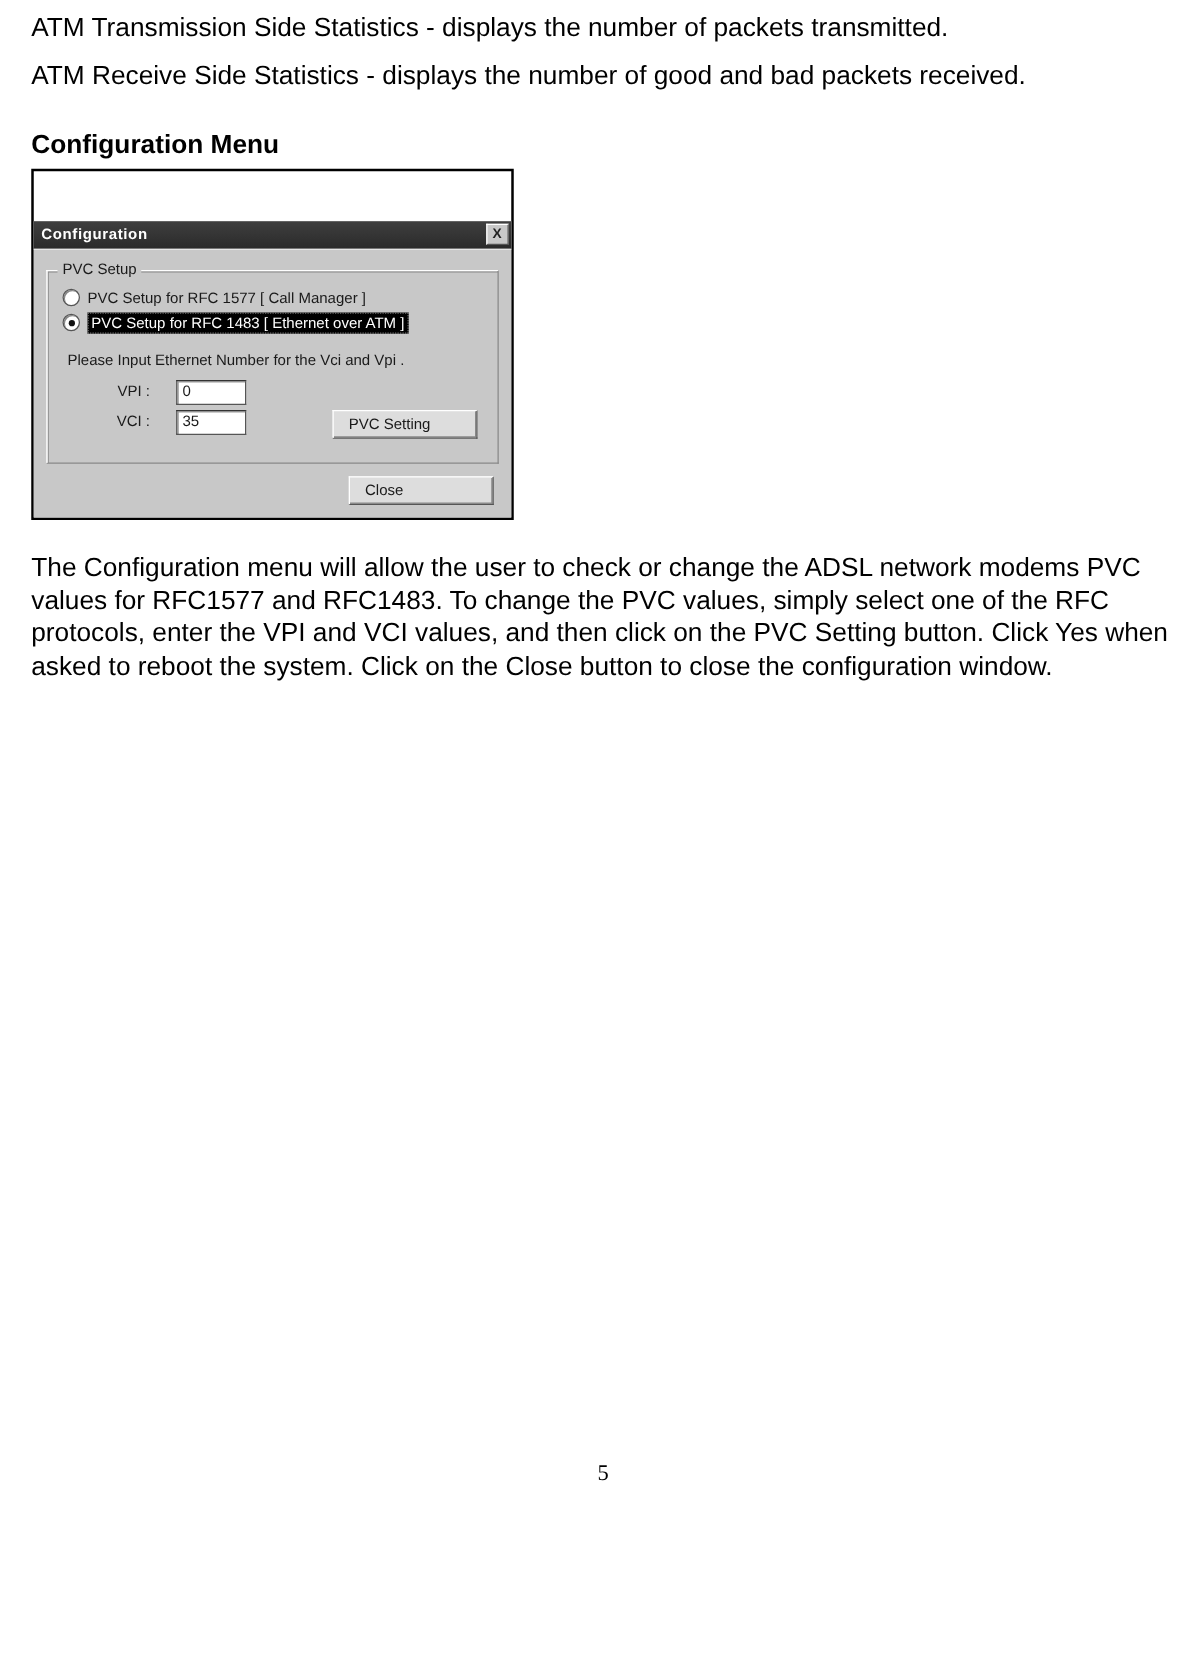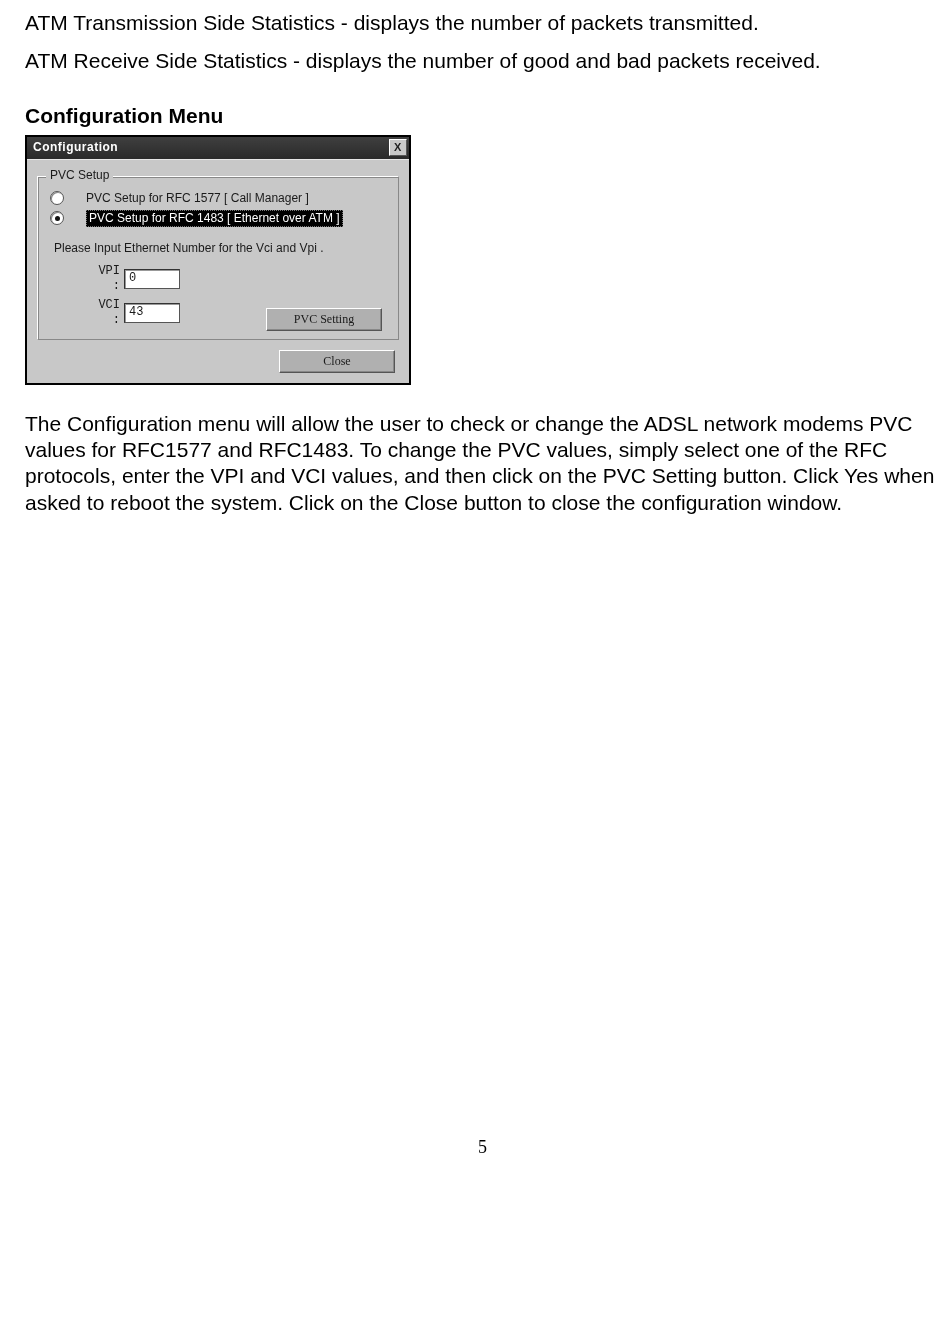--- a/index.html
+++ b/index.html
@@ -37,52 +37,53 @@
     }
     .tb {
       height: 22px;
       background: linear-gradient(#1a3fb0, #0f2a80);
       color: #fff;
       display: flex;
       align-items: center;
       padding: 0 2px 0 6px;
       font-weight: bold;
       letter-spacing: 0.5px;
+      margin-top: 40px;
     }
     .tb-title { flex: 1; }
     .tb-close {
       width: 16px; height: 15px;
       background: #c8c8c8;
       border: 1px solid #fff;
       border-right-color: #555; border-bottom-color: #555;
       display: flex; align-items: center; justify-content: center;
       font-size: 11px; font-weight: bold; color: #222;
       line-height: 1;
     }
     .dlg-body {
       padding: 8px 10px 10px 10px;
       border-top: 1px solid #e6e6e6;
     }
     .groupbox {
       border: 1px solid #888;
       border-top-color: #fff; border-left-color: #fff;
       box-shadow: inset 1px 1px 0 #888;
-      padding: 10px 12px 4px 12px;
+      padding: 10px 12px 15px 12px;
       position: relative;
       margin-top: 8px;
     }
     .groupcap {
       position: absolute;
       top: -9px; left: 8px;
       background: #c8c8c8;
       padding: 0 4px;
       font-size: 12px;
     }
     .radio-row {
-      display: flex; align-items: center; gap: 22px;
+      display: flex; align-items: center; gap: 6px;
       margin: 4px 0;
     }
     .radio {
       width: 12px; height: 12px; border-radius: 50%;
       background: #fff; border: 1px solid #555;
       box-shadow: inset 1px 1px 0 #888;
       display: inline-flex; align-items: center; justify-content: center;
       flex: 0 0 auto;
     }
     .radio.sel::after {
@@ -93,42 +94,40 @@
       background: #000000; color: #fff;
       border: 1px dotted #777;
       padding: 0 2px;
     }
     .hint {
       margin: 14px 0 8px 4px;
     }
     .form-row {
       display: flex; align-items: center;
       margin: 4px 0 4px 36px;
-      gap: 4px;
-      font-family: Liberation Mono, monospace;
+      gap: 21px;
     }
     .lbl { width: 34px; text-align: right; }
     .tinput {
       background: #fff; border: 1px solid #555;
       border-top-color: #333; border-left-color: #333;
       height: 18px; padding: 0 4px;
       box-shadow: inset 1px 1px 0 #999;
       display: flex; align-items: center;
     }
     .tinput.vpi { width: 46px; }
     .tinput.vci { width: 46px; }
     .winbtn {
-      background: #84cc16;
+      background: #bef264;
       border: 1px solid #555;
       border-top-color: #fff; border-left-color: #fff;
       box-shadow: inset -1px -1px 0 #888;
       padding: 3px 12px;
       min-width: 90px;
-      text-align: center;
-      font-family: Liberation Serif, serif;
+      text-align: left;
     }
     .pvc-row {
       display: flex; justify-content: flex-end;
       margin-top: -24px; margin-bottom: 4px; padding-right: 4px;
     }
     .close-row {
       display: flex; justify-content: flex-end;
       margin-top: 10px; padding-right: 4px;
     }
 
@@ -170,21 +169,21 @@
         </div>
 
         <div class="hint">Please Input Ethernet  Number for the Vci and Vpi .</div>
 
         <div class="form-row">
           <span class="lbl">VPI :</span>
           <span class="tinput vpi">0</span>
         </div>
         <div class="form-row">
           <span class="lbl">VCI :</span>
-          <span class="tinput vci">43</span>
+          <span class="tinput vci">35</span>
         </div>
 
         <div class="pvc-row">
           <span class="winbtn">PVC Setting</span>
         </div>
       </div>
       <div class="close-row">
         <span class="winbtn">Close</span>
       </div>
     </div>

